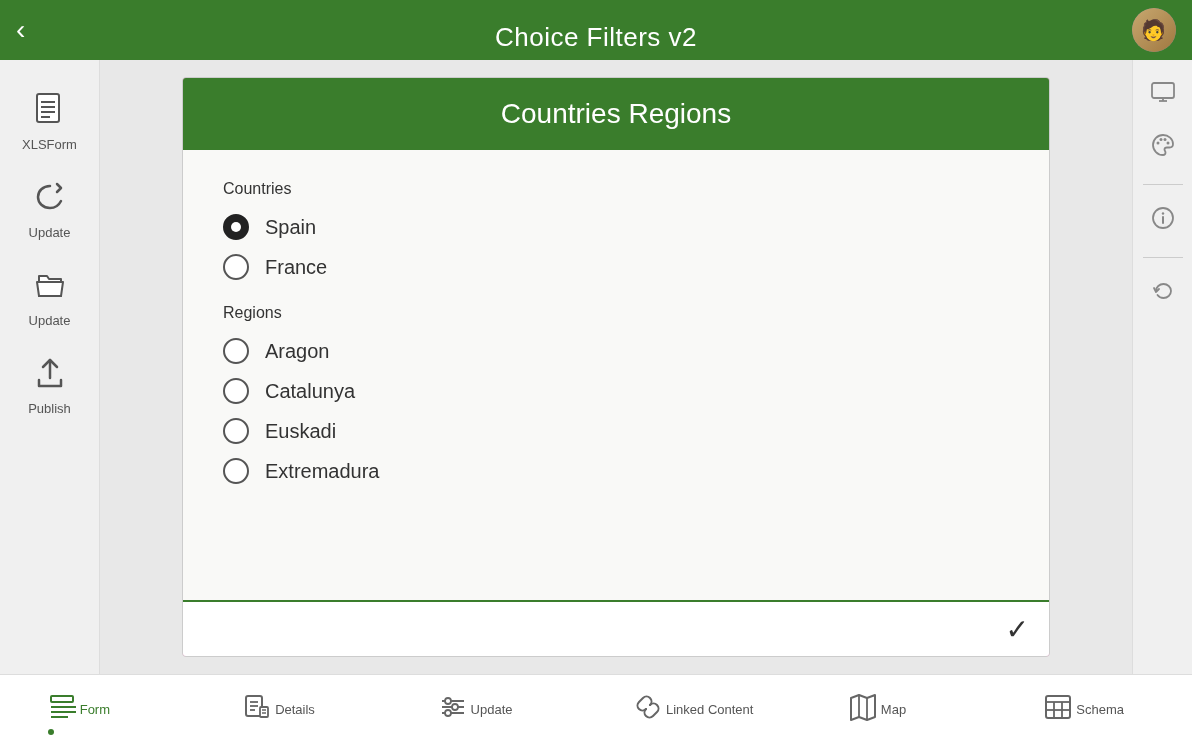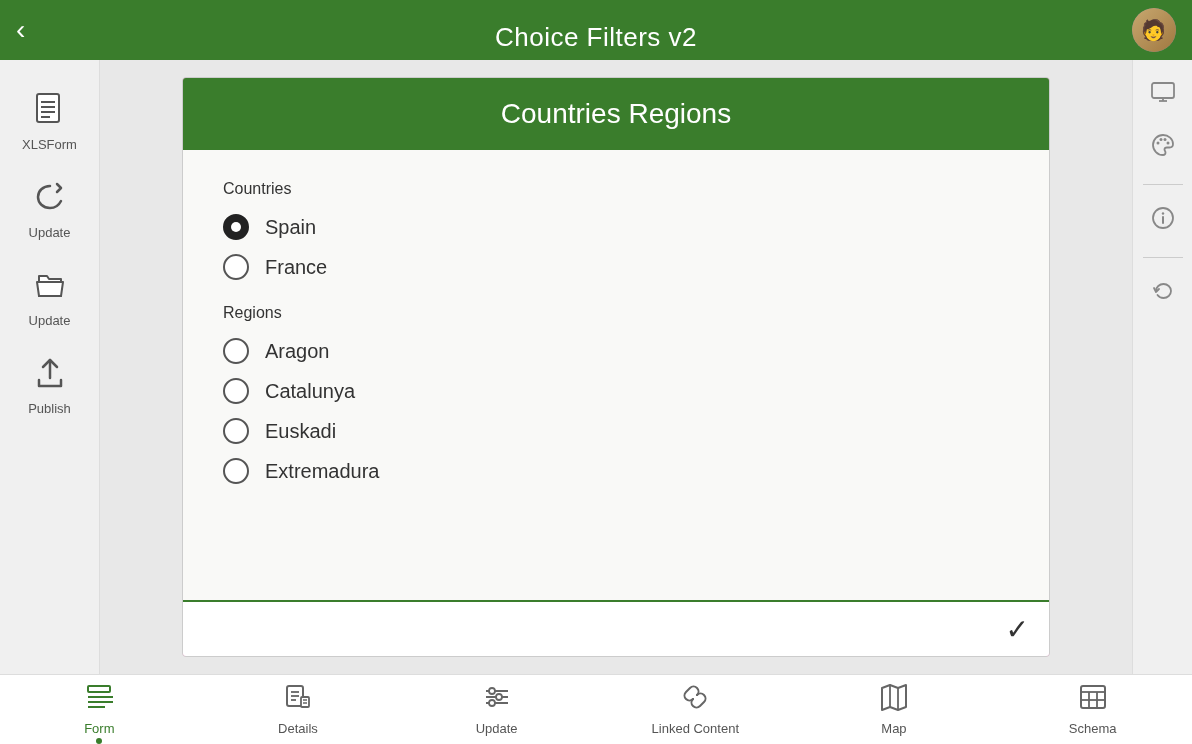--- a/index.html
+++ b/index.html
@@ -225,21 +225,21 @@
       height: 70px;
       background: white;
       border-top: 1px solid #ddd;
       display: flex;
       align-items: center;
       justify-content: space-around;
       flex-shrink: 0;
     }
     .bottom-tab {
       display: flex;
-      flex-direction: column;
+      flex-direction: row;
       align-items: center;
       gap: 4px;
       cursor: pointer;
       min-width: 100px;
       position: relative;
     }
     .bottom-tab-icon {
       font-size: 24px;
       color: #555;
     }

